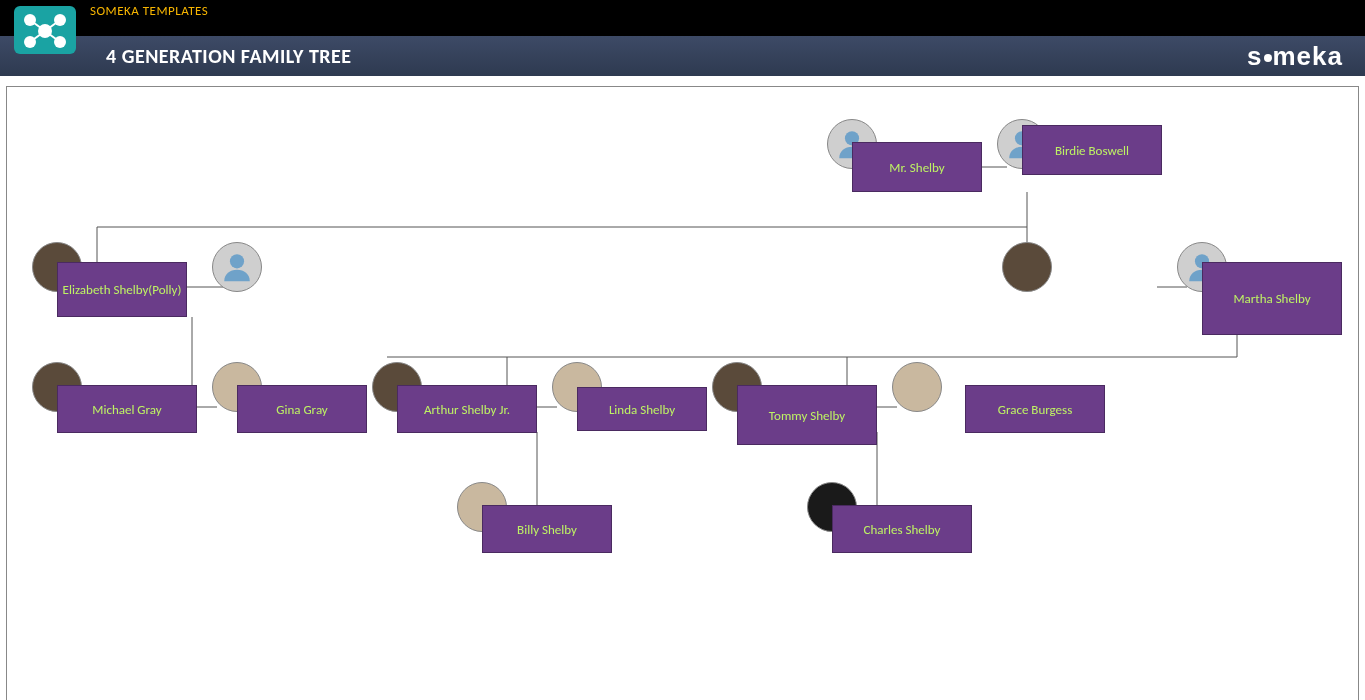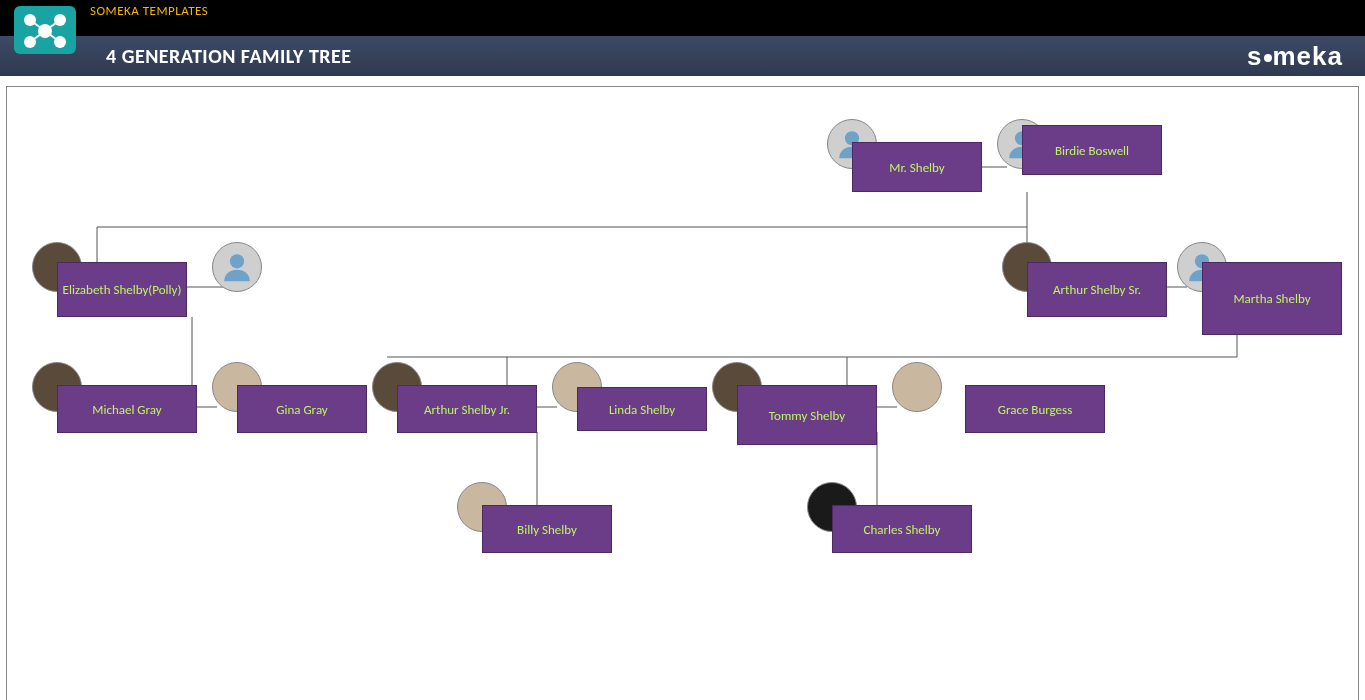--- a/index.html
+++ b/index.html
@@ -97,21 +97,20 @@
   <div class="node" style="left:50px;top:175px;width:130px;height:55px">Elizabeth Shelby(Polly)</div>
 
   <div class="avatar placeholder" style="left:205px;top:155px">
     <svg viewBox="0 0 24 24">
         <circle cx="12" cy="8" r="5" fill="#6fa2c9"></circle>
         <path d="M3 22c0-5 4-8 9-8s9 3 9 8" fill="#6fa2c9"></path>
       </svg>
   </div>
 
   <div class="avatar photo mid" style="left:995px;top:155px"></div>
-  <div class="node" style="left:1020px;top:175px;width:140px;height:55px">Arthur Shelby Sr.</div>
 
   <div class="avatar placeholder" style="left:1170px;top:155px">
     <svg viewBox="0 0 24 24">
         <circle cx="12" cy="8" r="5" fill="#6fa2c9"></circle>
         <path d="M3 22c0-5 4-8 9-8s9 3 9 8" fill="#6fa2c9"></path>
       </svg>
   </div>
   <div class="node" style="left:1195px;top:175px;width:140px;height:73px">Martha Shelby</div>
 
   <div class="avatar photo mid" style="left:25px;top:275px"></div>

